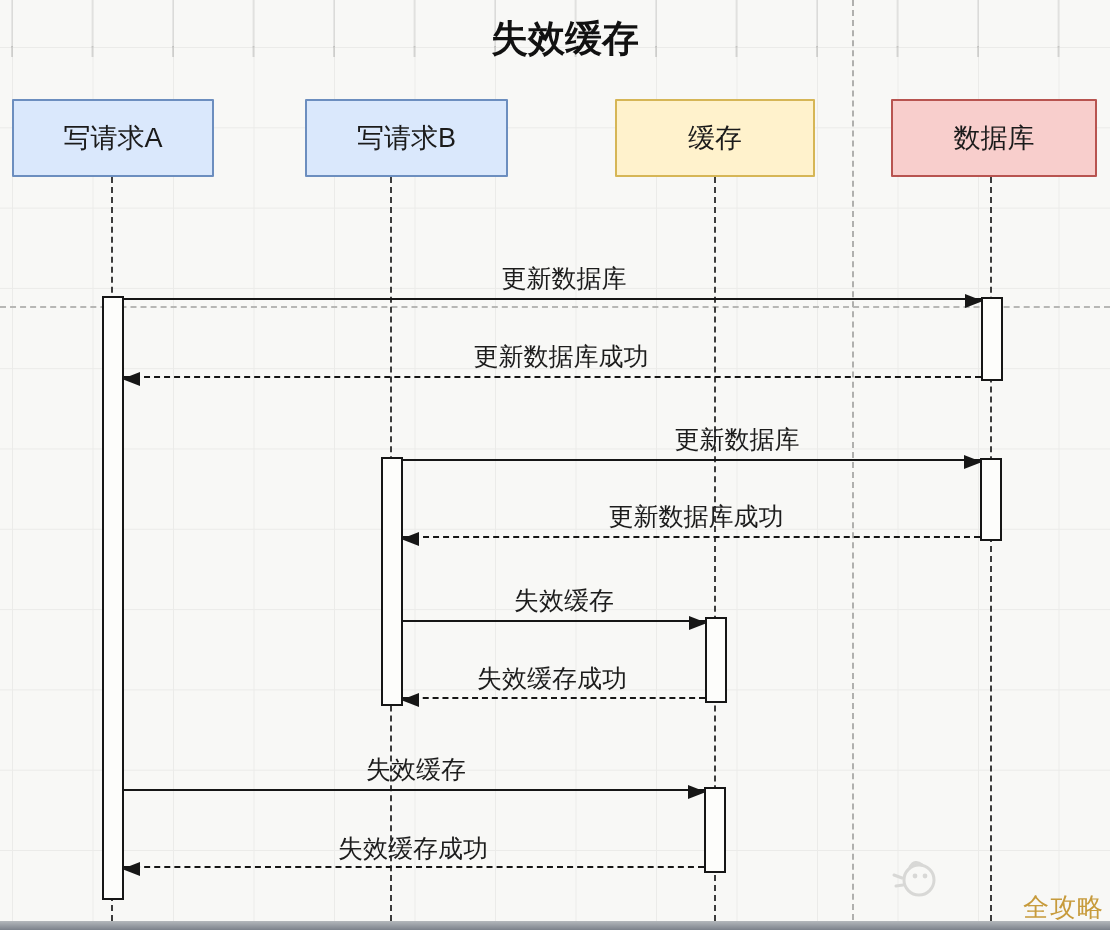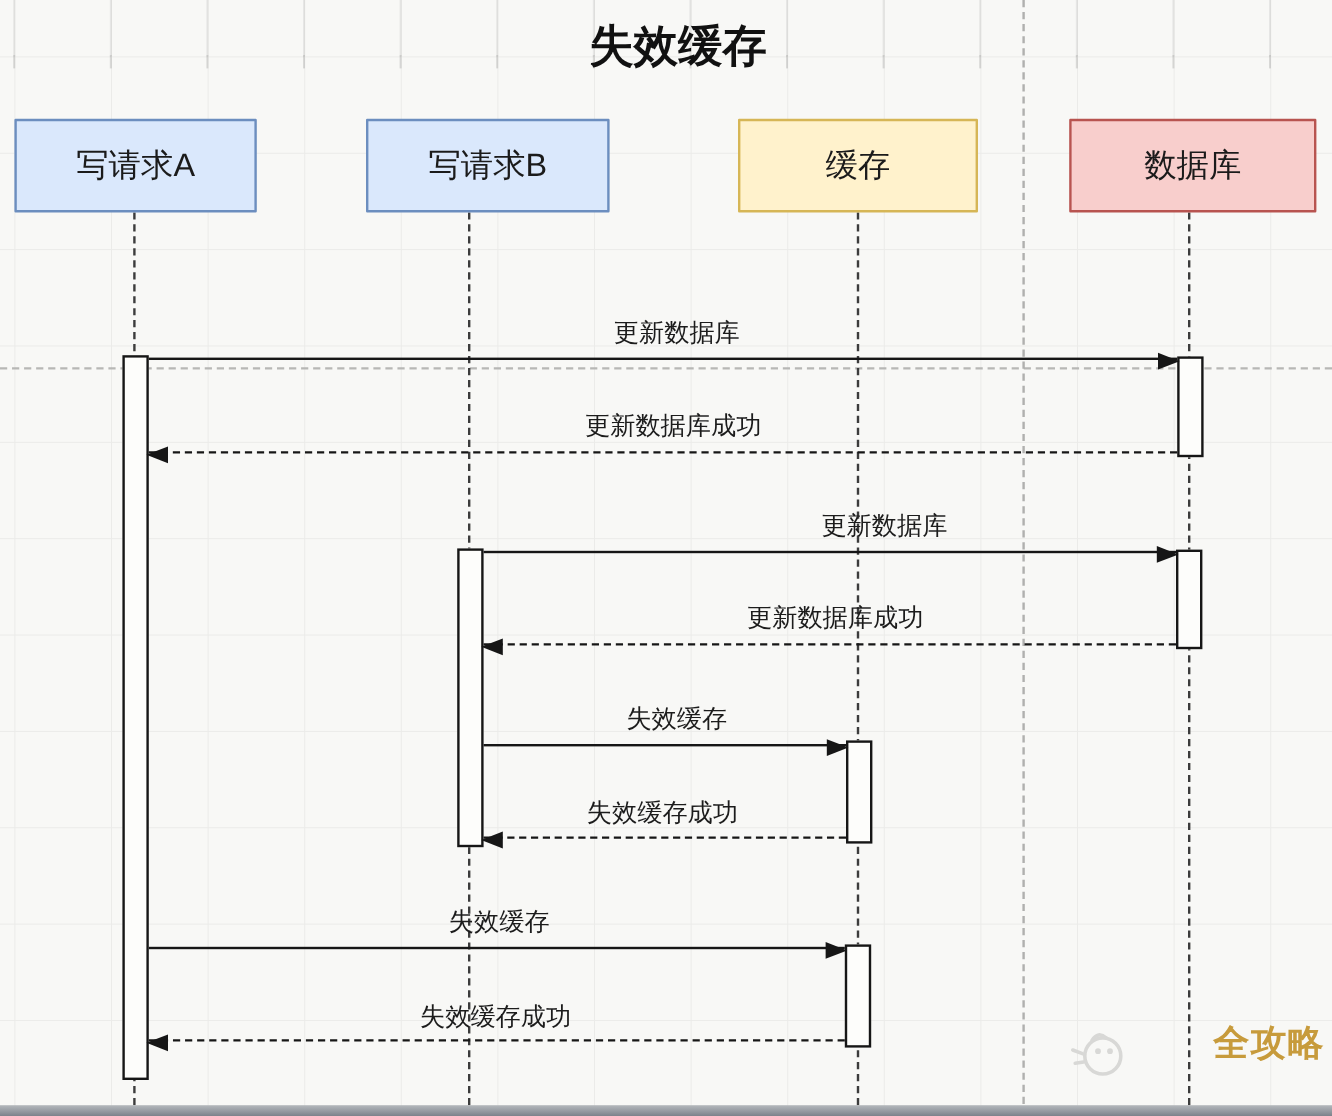--- a/index.html
+++ b/index.html
@@ -61,30 +61,30 @@
   .mline { position:absolute; height:0; border-top:2px solid #161616; }
   .mline.dashed { border-top-style:dashed; }
   .mline::after {
     content:""; position:absolute; top:-6px; width:0; height:0;
     border-top:7px solid transparent; border-bottom:7px solid transparent;
   }
   .mline.to-right::after { right:-2px; border-left:18px solid #161616; }
   .mline.to-left::after  { left:-2px;  border-right:18px solid #161616; }
   .msg-label {
     position:absolute; transform:translateX(-50%);
-    font-size:21px; color:#1c1c1c; white-space:nowrap; line-height:30px;
+    font-size:25px; color:#1c1c1c; white-space:nowrap; line-height:30px;
   }
   .wm-author {
     position:absolute; left:952px; top:858px;
     font-size:29px; font-weight:bold; letter-spacing:2px;
     color:#d2d2d2; white-space:nowrap;
   }
   .wm-tagline {
-    position:absolute; right:6px; top:849px;
-    font-size:30px; font-weight:bold; letter-spacing:1px;
+    position:absolute; right:6px; top:890px;
+    font-size:26px; font-weight:normal; letter-spacing:1px;
     color:#c79b3c; white-space:nowrap;
   }
   .wm-logo { position:absolute; left:888px; top:853px; }
   .bottom-strip {
     position:absolute; left:0; right:0; top:921px; height:9px;
     background:linear-gradient(to bottom,#b4b8bc,#7c828b);
   }
 </style>
 </head>
 <body>

